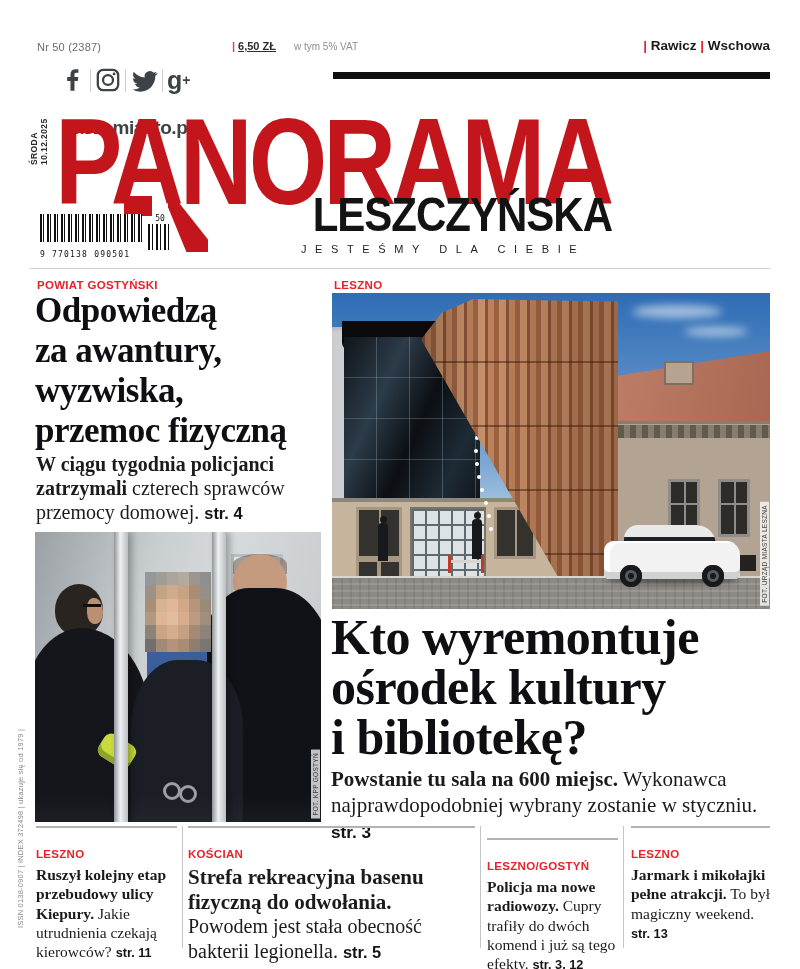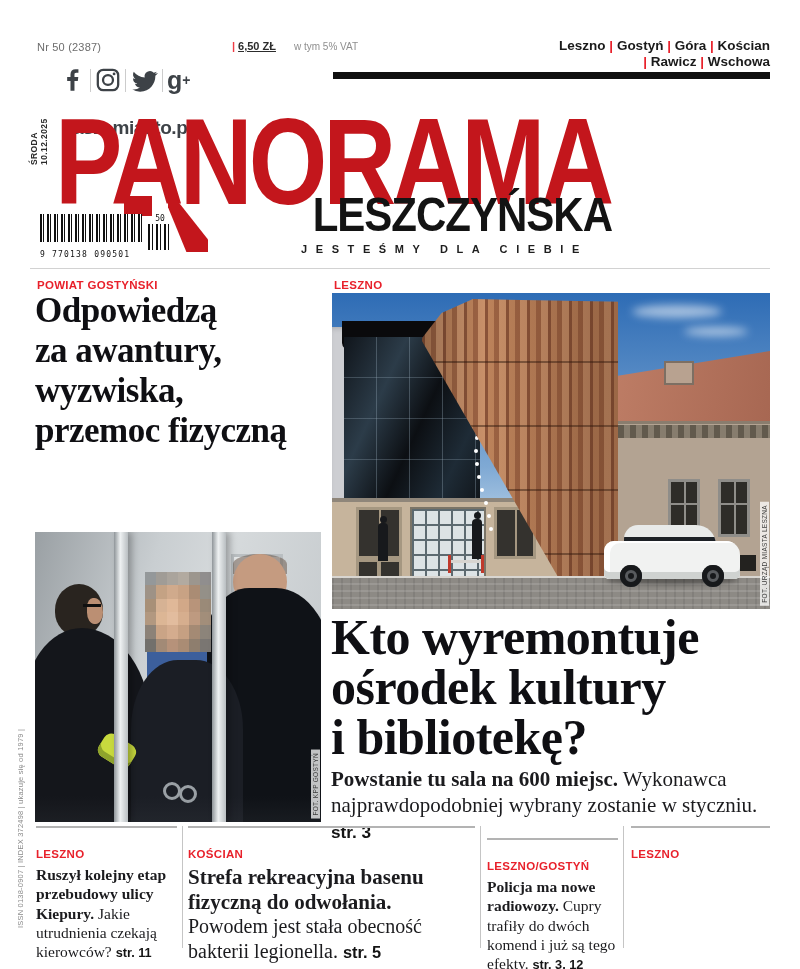--- a/index.html
+++ b/index.html
@@ -37,21 +37,21 @@
   
   .brand-title{left:55px;top:100px;font-size:101px;font-weight:800;letter-spacing:-4px;
                color:#c3161c;white-space:nowrap;transform:scaleY(1.22);transform-origin:top left;
                line-height:1;}
   .ogonek-square{left:124px;top:196px;width:28px;height:20px;background:#c3161c;}
   .ogonek-flag{left:168px;top:200px;width:40px;height:52px;background:#c3161c;
                clip-path:polygon(0 0,22% 0,100% 76%,100% 100%,46% 100%,0 14%);}
   .brand-sub{left:296px;top:191px;width:316px;text-align:right;font-size:42px;font-weight:800;
              letter-spacing:-1px;color:#131313;white-space:nowrap;transform:scaleY(1.15);
              transform-origin:top;line-height:1;}
-  .brand-tagline{left:301px;top:243px;width:315px;font-size:11px;font-weight:700;
+  .brand-tagline{left:301px;top:243px;width:315px;font-size:11px;font-weight:400;
                  letter-spacing:8.6px;color:#1e1e1e;white-space:nowrap;}
 
   
   .barcode{left:40px;top:214px;width:102px;}
   .barcode-bars{height:28px;background:repeating-linear-gradient(90deg,
       #101010 0 2px,#fff 2px 3px,#101010 3px 4px,#fff 4px 7px,
       #101010 7px 9px,#fff 9px 10px,#101010 10px 11px,#fff 11px 14px);}
   .barcode-digits{font-family:"DejaVu Sans Mono",monospace;font-size:8px;color:#111;
                   letter-spacing:1.2px;margin-top:8px;white-space:nowrap;}
   .barcode-addon{left:148px;top:215px;width:24px;text-align:center;}
@@ -202,21 +202,20 @@
 </head>
 <body>
 
 <div class="page">
 
   <div class="abs issue-no">Nr 50 (2387)</div>
   <div class="abs price">
     <span class="bar">|</span><span class="amount">6,50 ZŁ</span><span class="vat">w tym 5% VAT</span>
   </div>
   <div class="abs regions">
-    <div><span>Leszno</span><span class="sep"> | </span><span>Gostyń</span><span class="sep"> | </span><span>Góra</span><span class="sep"> | </span><span>Kościan</span></div>
     <div><span class="sep"> | </span><span>Rawicz</span><span class="sep"> | </span><span>Wschowa</span></div>
   </div>
   <div class="abs black-bar"></div>
 
   <div class="abs social">
     <span class="icon">
       <svg width="26" height="26" viewBox="0 0 24 24">
           <path fill="#3d4247" d="M15.12,5.32H17V2.14A26,26,0,0,0,14.26,2C11.54,2,9.68,3.66,9.68,6.7V9.32H6.61v3.56H9.68V22h3.68V12.88h3.06l.46-3.56H13.36V7.05C13.36,6,13.64,5.32,15.12,5.32Z"></path>
         </svg>
     </span>
@@ -262,20 +261,23 @@
     <div class="addon-bars"></div>
   </div>
 
   <div class="abs top-rule"></div>
 
   <div class="abs kicker kicker-left">POWIAT GOSTYŃSKI</div>
   <div class="abs serif lead-head head-left">Odpowiedzą
 za awantury,
 wyzwiska,
 przemoc fizyczną</div>
+  <div class="abs serif dek dek-left">
+    <b>W ciągu tygodnia policjanci zatrzymali</b><span> czterech sprawców przemocy domowej. </span><span class="pref">str. 4</span>
+  </div>
 
   <div class="abs photo photo-left">
     <div class="pl-doorframe"></div>
     <div class="p3-hair"></div>
     <div class="p3-head"></div>
     <div class="p3-body"></div>
     <div class="p1-head"></div>
     <div class="p1-face"></div>
     <div class="p1-glasses"></div>
     <div class="p1-body"></div>
@@ -408,17 +410,20 @@
   <div class="abs brief b3">
     <span class="kicker">LESZNO/GOSTYŃ</span>
     <div class="serif brief-text">
       <b>Policja ma nowe radiowozy.</b><span> Cupry trafiły do dwóch komend i już są tego efekty. </span><span class="pref">str. 3, 12</span>
     </div>
   </div>
   <div class="abs vdiv d3"></div>
 
   <div class="abs brief b4">
     <span class="kicker">LESZNO</span>
+    <div class="serif brief-text">
+      <b>Jarmark i mikołajki pełne atrakcji.</b><span> To był magiczny weekend. </span><span class="pref">str. 13</span>
+    </div>
   </div>
 
   <div class="abs issn">ISSN 0138-0907 | INDEX 372498 | ukazuje się od 1979 |</div>
 
 </div>
 
 </body></html>

